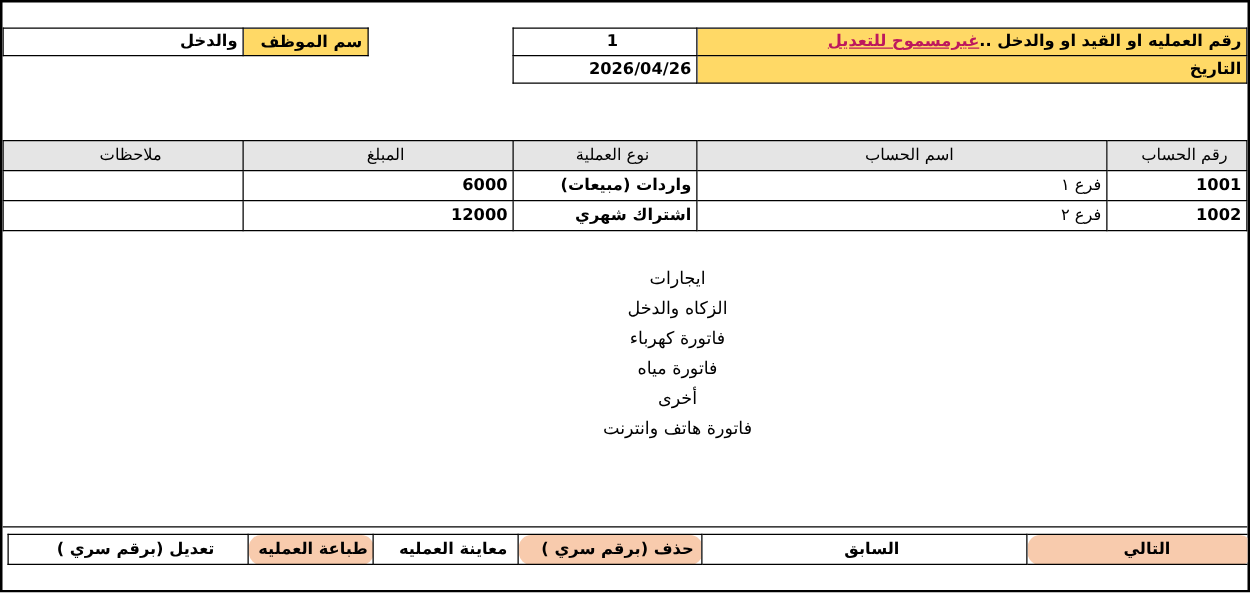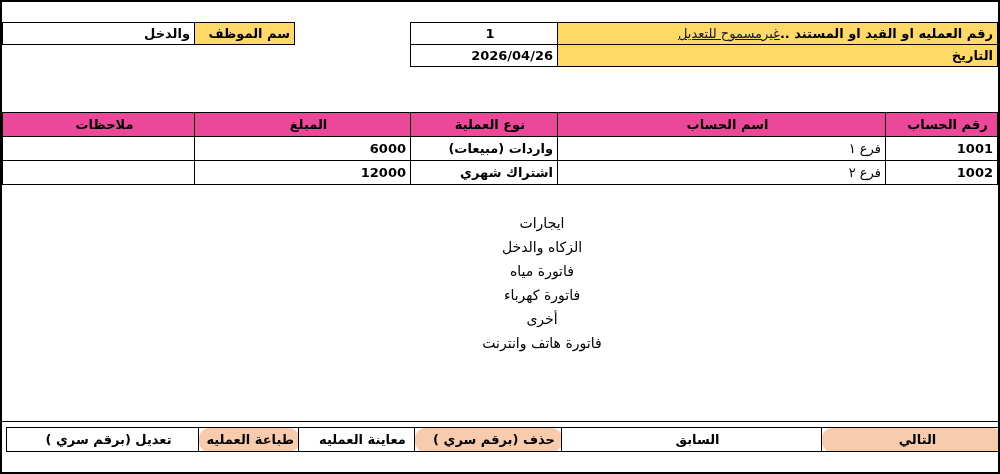--- a/index.html
+++ b/index.html
@@ -3,25 +3,25 @@
 <meta charset="utf-8">
 <style>
   html,body{margin:0;padding:0;background:#fff;}
   body{font-family:"DejaVu Sans",sans-serif;color:#000;}
   .sheet{position:relative;width:996px;height:470px;border:2px solid #000;background:#fff;overflow:hidden;}
   table{border-collapse:collapse;table-layout:fixed;position:absolute;margin:0;font-family:"DejaVu Sans",sans-serif;}
   td{border:1.5px solid #000;padding:0 4px;vertical-align:middle;font-size:13px;overflow:hidden;white-space:nowrap;}
   .b{font-weight:bold;}
   .yellow{background:#FFD966;}
   .orange{background:#F8CBAD;border-radius:10px;}
-  .hdr{background:#ec4899;text-align:center;font-weight:bold;}
+  .hdr{background:#e5e5e5;text-align:center;font-weight:normal;}
   .rtl{direction:rtl;text-align:right;}
   .num{direction:ltr;text-align:right;font-weight:bold;}
   .ctr{text-align:center;padding-left:16px;}
-  .red-ul{color:#0f172a;font-weight:normal;text-decoration:underline;}
+  .red-ul{color:#be185d;font-weight:bold;text-decoration:underline;}
   .list{position:absolute;left:420px;top:209px;width:240px;direction:rtl;text-align:center;}
   .list div{line-height:24px;height:24px;font-size:14px;}
   .hline{position:absolute;left:0;width:996px;border-top:1.5px solid #000;height:0;}
   .t-topleft{left:0;top:20px;width:292px;}
   .t-topright{left:408px;top:20px;width:587px;}
   .t-main{left:0;top:110px;width:995px;}
   .t-btns{left:4px;top:425px;width:995px;}
   .t-main td{height:23px;}
   .t-btns td{height:23px;text-align:center;font-weight:bold;}
   .t-topleft td,.t-topright td{height:21px;}
@@ -45,21 +45,21 @@
     </table>
 
   <table class="t-topright">
     <colgroup>
         <col style="width:147px">
         <col style="width:440px">
       </colgroup>
     <tbody>
         <tr>
       <td class="ctr b">1</td>
-      <td class="yellow rtl"><span class="b">رقم العمليه او القيد او المستند ..</span><span class="red-ul">غيرمسموح للتعديل</span></td>
+      <td class="yellow rtl"><span class="b">رقم العمليه او القيد او والدخل ..</span><span class="red-ul">غيرمسموح للتعديل</span></td>
     </tr>
     <tr>
       <td class="num">2026/04/26</td>
       <td class="yellow rtl b">التاريخ</td>
     </tr>
   </tbody>
     </table>
 
   <table class="t-main">
     <colgroup>
@@ -90,22 +90,22 @@
       <td class="rtl b">اشتراك شهري</td>
       <td class="rtl">فرع ٢</td>
       <td class="num">1002</td>
     </tr>
   </tbody>
     </table>
 
   <div class="list">
     <div>ايجارات</div>
     <div>الزكاه والدخل</div>
+    <div>فاتورة كهرباء</div>
     <div>فاتورة مياه</div>
-    <div>فاتورة كهرباء</div>
     <div>أخرى</div>
     <div>فاتورة هاتف وانترنت</div>
   </div>
 
   <div class="hline" style="top:419px;"></div>
 
   <table class="t-btns">
     <colgroup>
       <col style="width:192px">
         <col style="width:100px">

